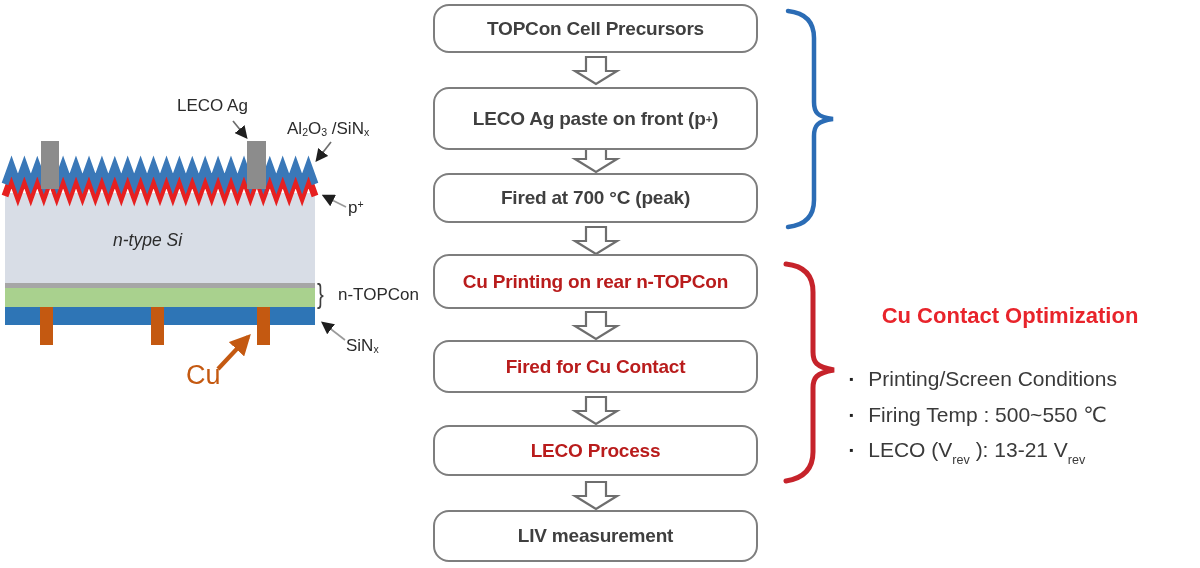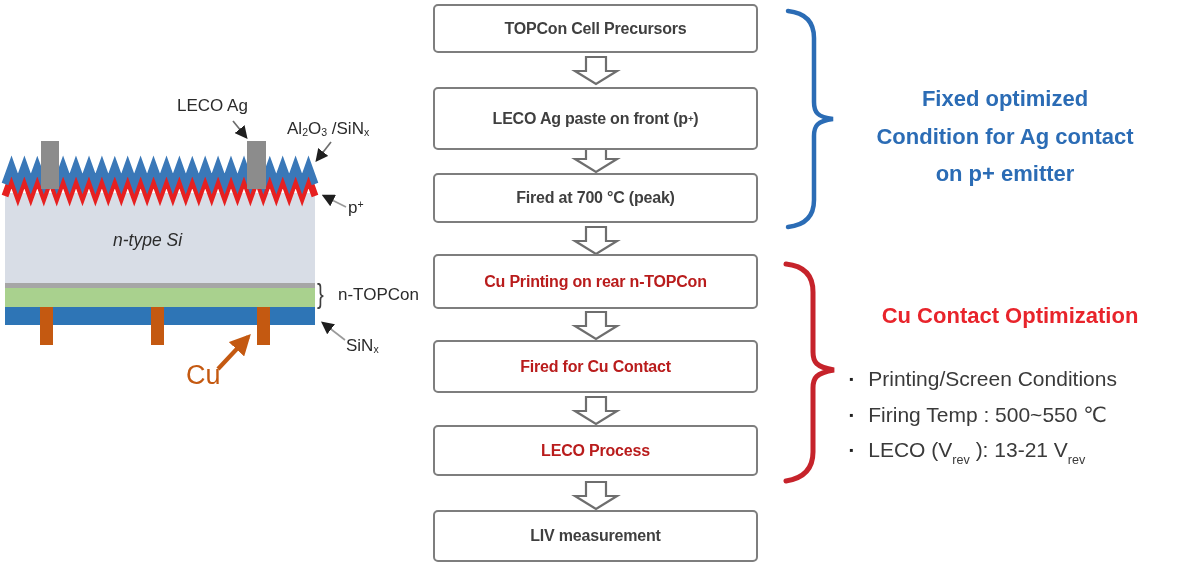--- a/index.html
+++ b/index.html
@@ -5,23 +5,23 @@
   * { margin:0; padding:0; box-sizing:border-box; }
   body { background:#ffffff; font-family:"Liberation Sans","DejaVu Sans",sans-serif; }
   .canvas {
     position:relative; width:1200px; height:568px; background:#ffffff; overflow:hidden;
   }
   .bg-svg { position:absolute; left:0; top:0; width:1200px; height:568px; pointer-events:none; }
 
   
   .flow-box {
     position:absolute; left:433px; width:325px;
-    border:2.5px solid #7e7e7e; border-radius:5px; background:#ffffff;
+    border:2.5px solid #7e7e7e; border-radius:16px; background:#ffffff;
     display:flex; align-items:center; justify-content:center;
-    font-weight:700; font-size:16px; letter-spacing:-0.2px; color:#3f3f3f;
+    font-weight:700; font-size:19px; letter-spacing:-0.2px; color:#3f3f3f;
     white-space:nowrap;
   }
   .flow-box.red { color:#b91c1c; }
   .flow-box .sup { font-size:0.6em; vertical-align:0.5em; }
 
   
   .cell-label { position:absolute; font-weight:400; font-size:17px; color:#2b2b2b; white-space:nowrap; }
   .cell-label .sub { font-size:0.62em; vertical-align:-0.22em; }
   .cell-label .sup { font-size:0.62em; vertical-align:0.45em; }
   .cu-label { position:absolute; font-size:27px; color:#c45911; font-weight:400; }
@@ -145,25 +145,20 @@
       <span class="sup"></span>
       <span></span>
     </div>
 
   <div class="flow-box" style="top:510px; height:52px;">
       <span>LIV measurement</span>
       <span class="sup"></span>
       <span></span>
     </div>
 
-  <div class="blue-note">
-    <div>Fixed optimized</div>
-    <div>Condition for Ag contact</div>
-    <div>on p+ emitter</div>
-  </div>
 
   <div class="red-note-title">Cu Contact Optimization</div>
 
   <div class="bullet-list">
     <div class="bullet-row">
         <span class="bullet-marker">▪</span>
         <span>Printing/Screen Conditions</span>
       </div>
     <div class="bullet-row">
         <span class="bullet-marker">▪</span>

